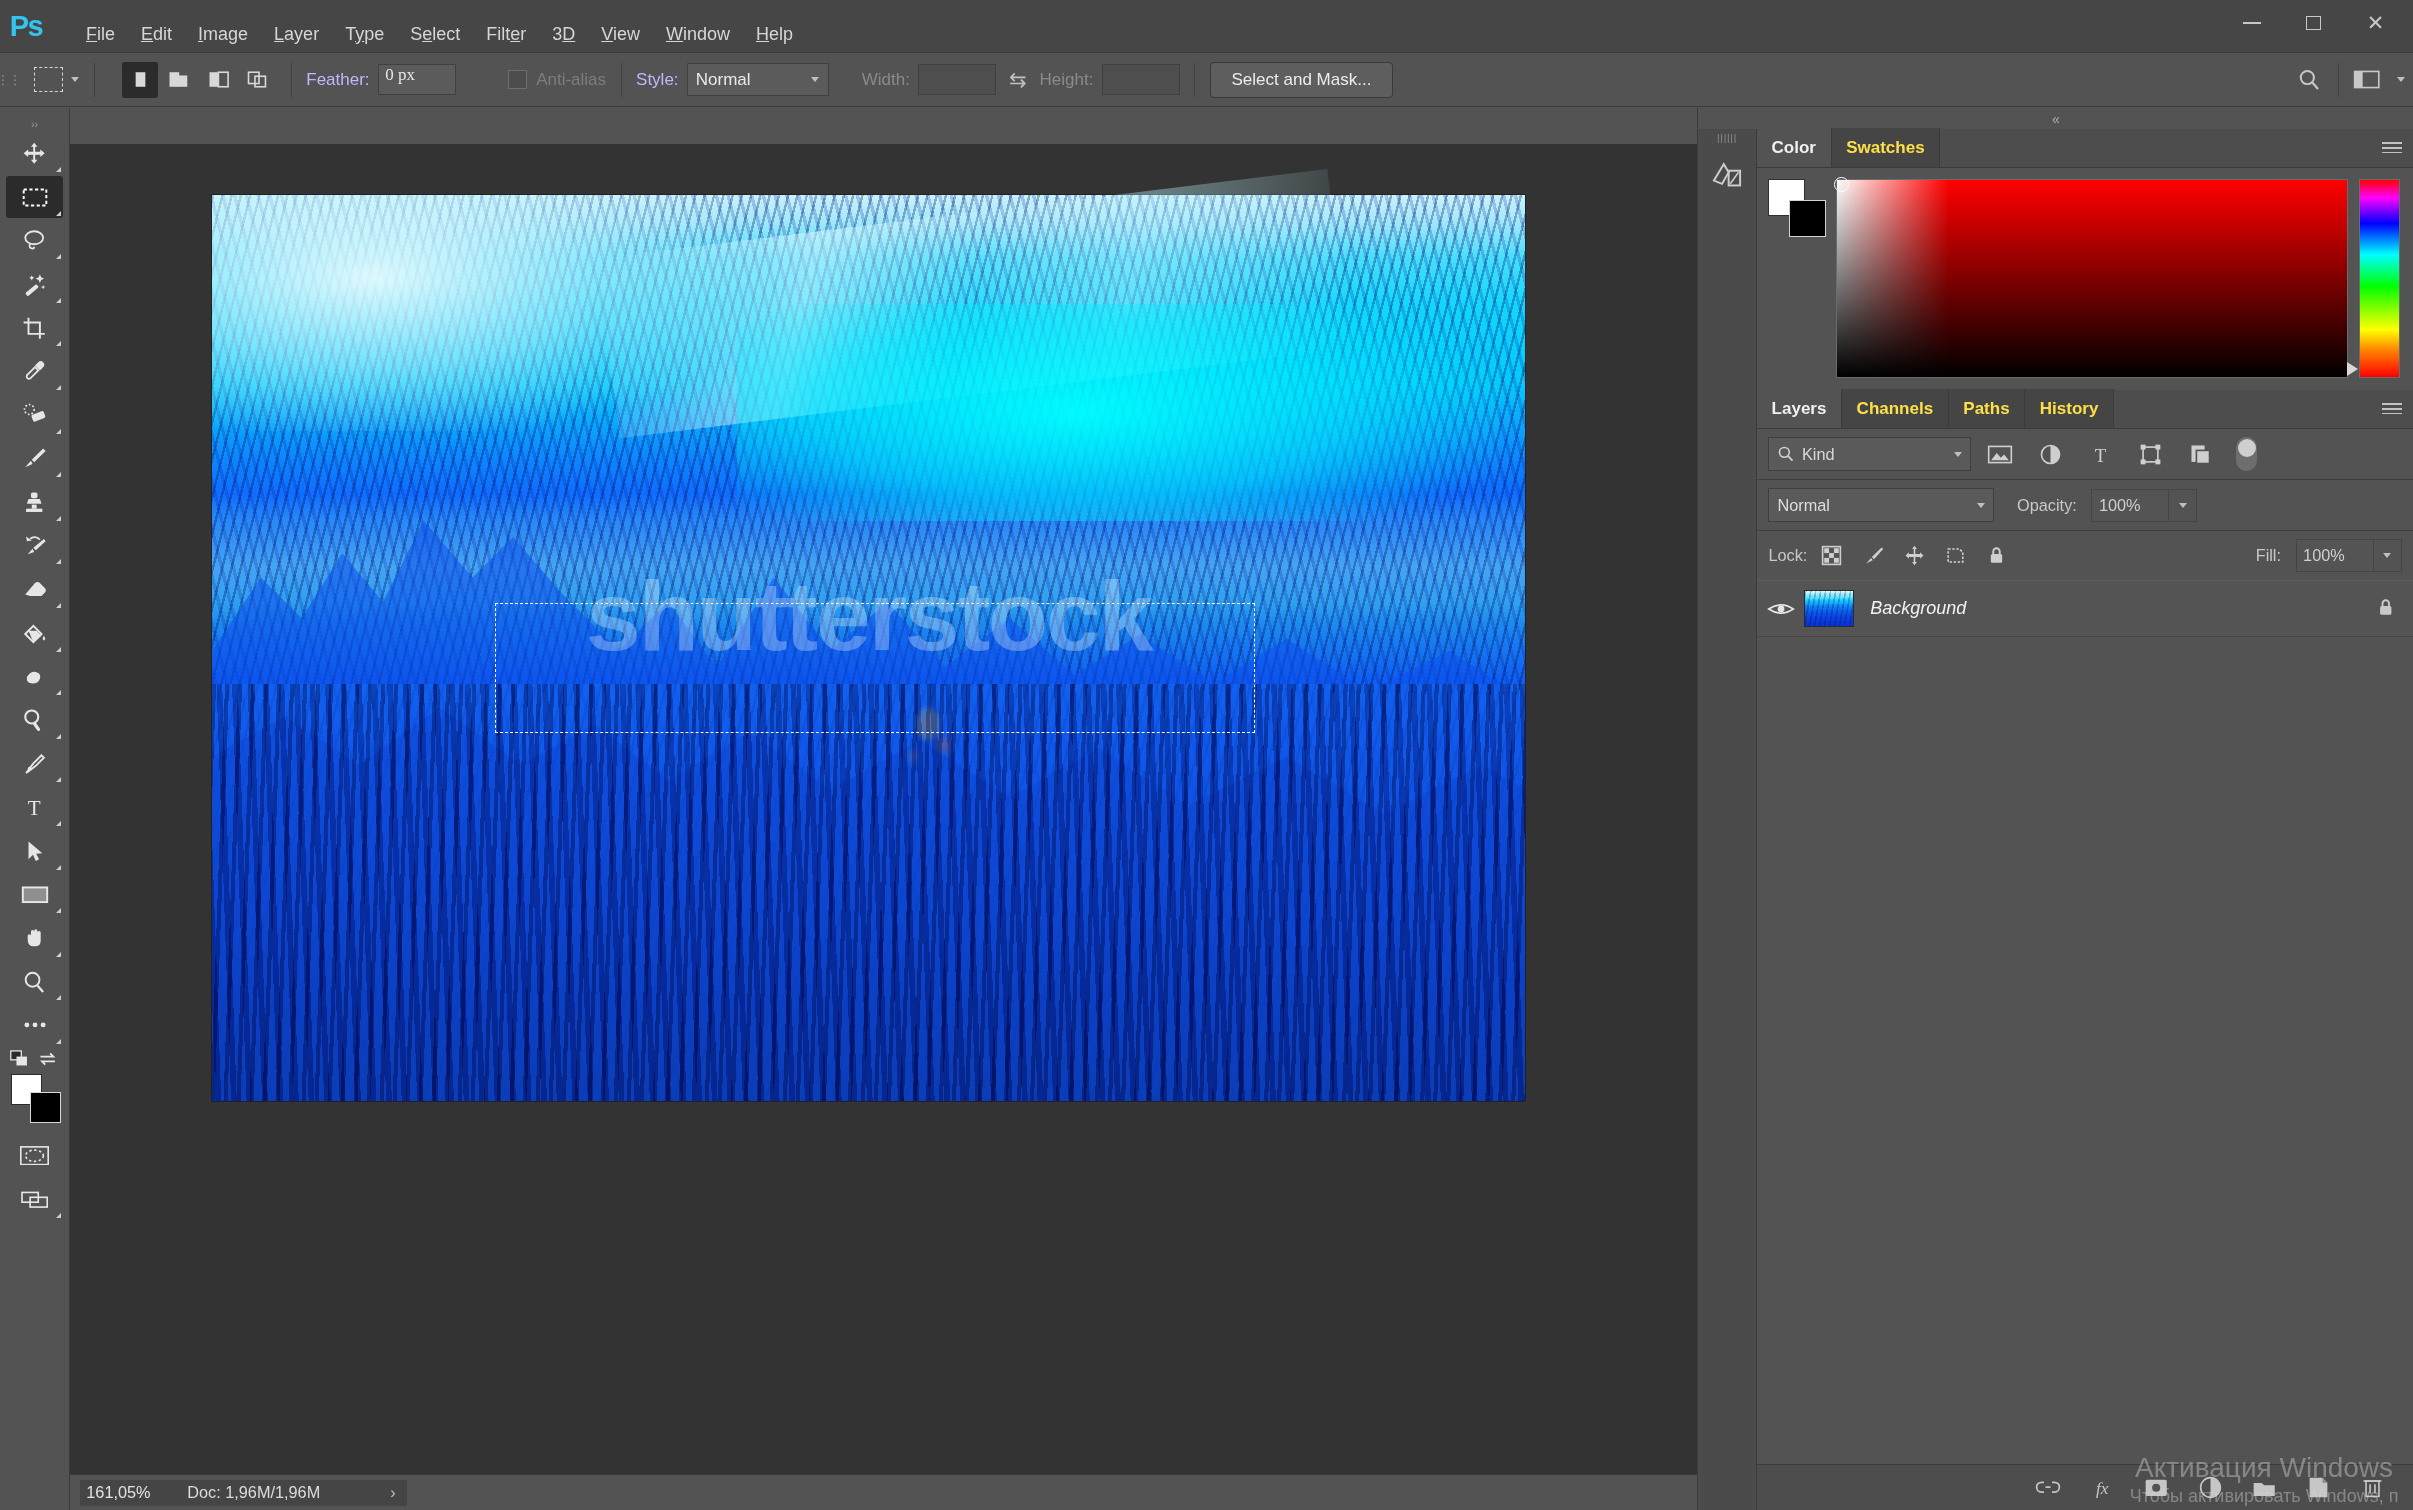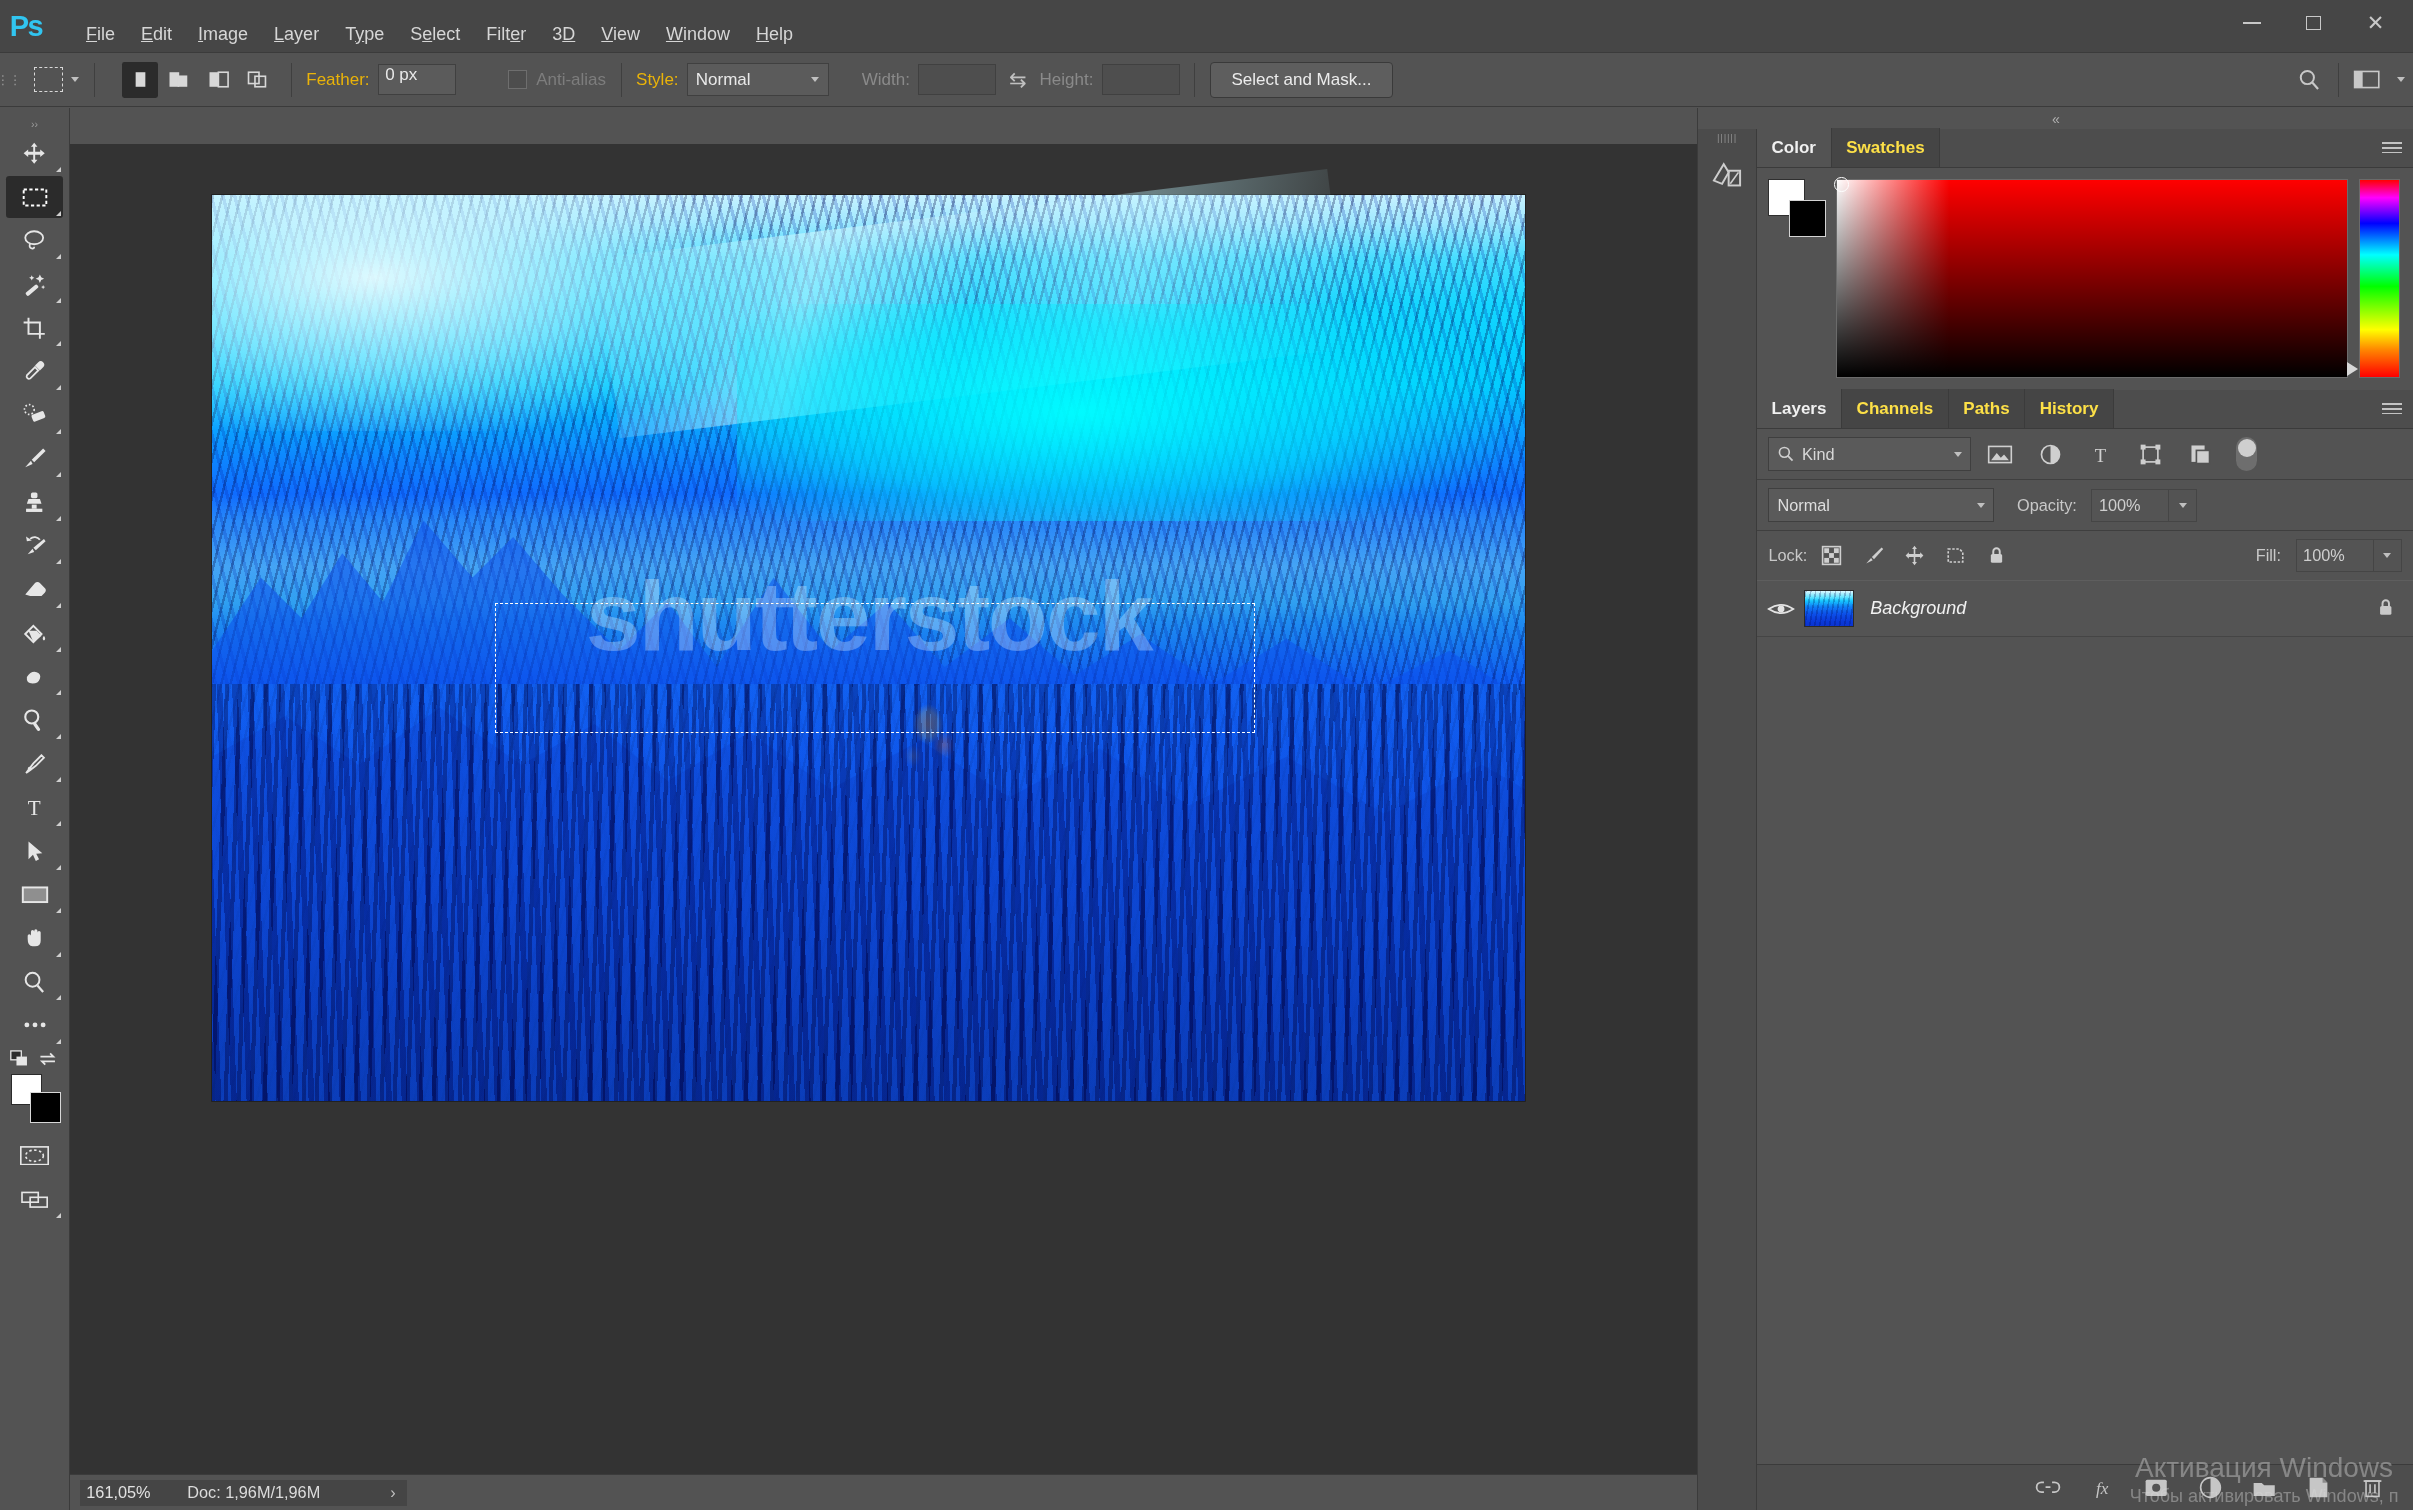--- a/index.html
+++ b/index.html
@@ -53,24 +53,24 @@
     border-top: 5.7px solid #c0c0c0;
   }
   .ob-sep { width: 0.8px; height: 34px; background: #3f3f3f; margin: 0 14.6px; }
   .sel-modes { display: flex; align-items: center; gap: 3.3px; margin-left: 13px;}
   .sel-mode {
     width: 36px; height: 36px; display: flex; align-items: center; justify-content: center;
     border-radius: 2.4px;
   }
   .sel-mode.active { background: #2b2b2b; }
   .sm-g { fill: #d8d8d8; }
-  .ob-label { color: #eab308; font-size: 17px; margin-right: 8.1px; white-space: nowrap;}
+  .ob-label { color: #c4b5fd; font-size: 17px; margin-right: 8.1px; white-space: nowrap;}
   .ob-input {
     background: #5b5b5b; border: 0.8px solid #404040; color: #e8e8e8;
-    height: 31px; font-size: 17px; padding: 0 6.5px; font-family: Liberation Sans, sans-serif;
+    height: 31px; font-size: 17px; padding: 0 6.5px; font-family: Liberation Serif, serif;
   }
   .ob-input.empty { background: #4e4e4e; }
   .ob-check {
     width: 19.5px; height: 19.5px; border: 1.6px solid #6e6e6e; background: #4d4d4d; margin-right: 9px;
   }
   .ob-check-label { color: #7d7d7d; font-size: 17px; }
   .ob-select {
     position: relative; background: #5b5b5b; border: 0.8px solid #404040;
     height: 33px; width: 142px; display: flex; align-items: center; padding: 0 8.1px;
     color: #e9e9e9; font-size: 17px;

